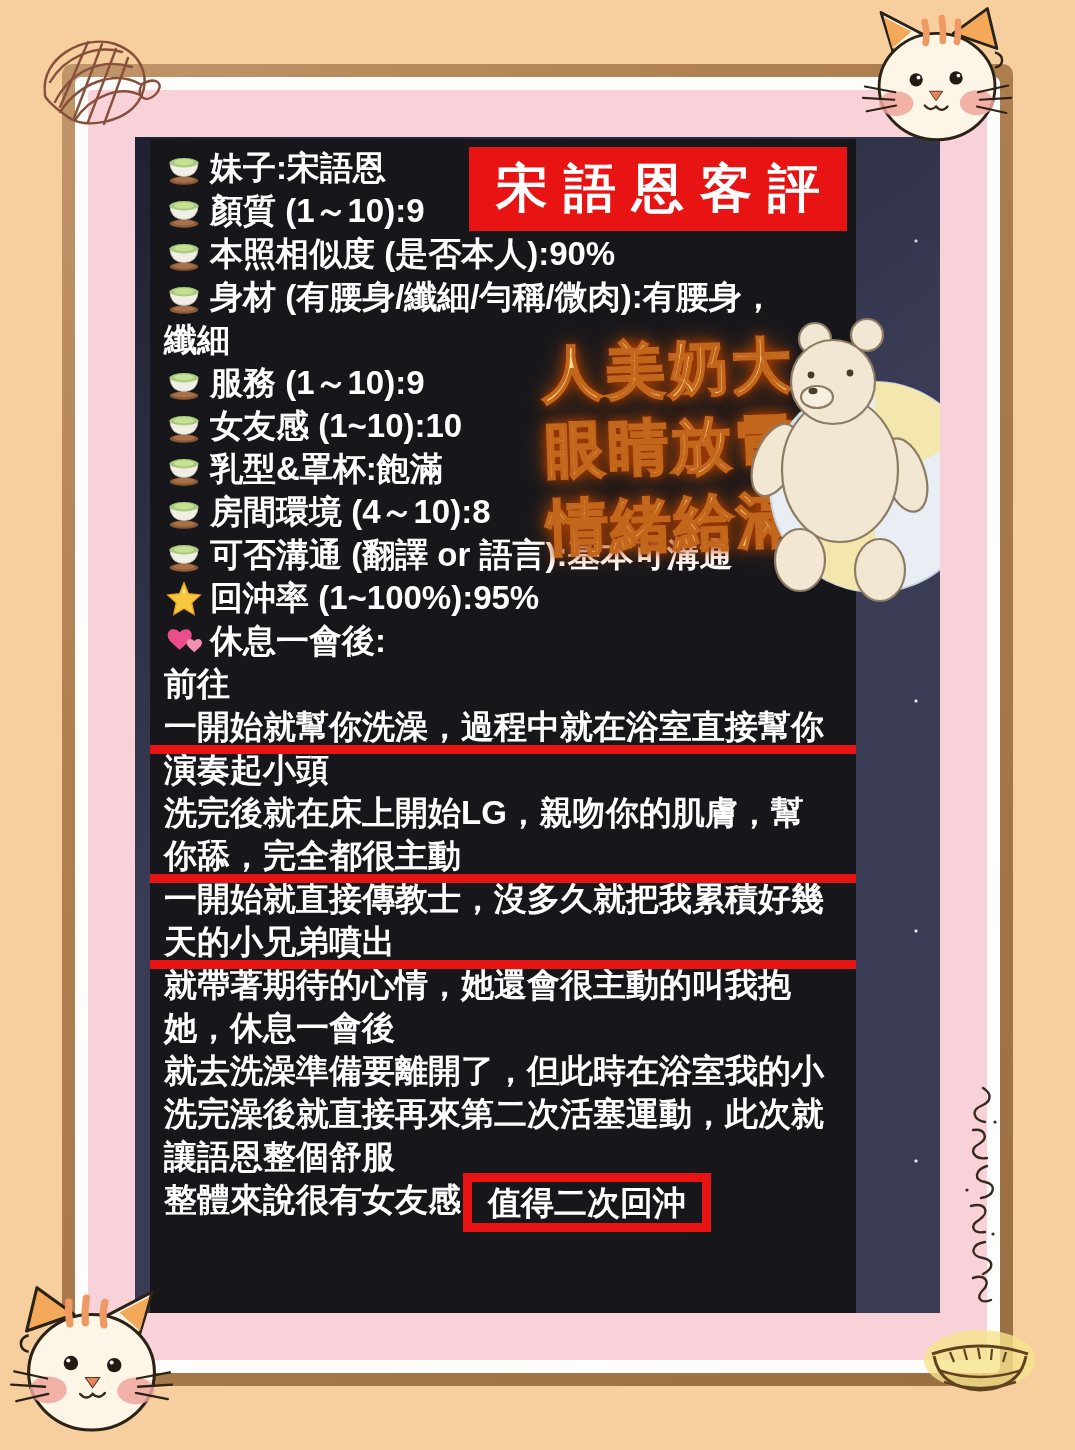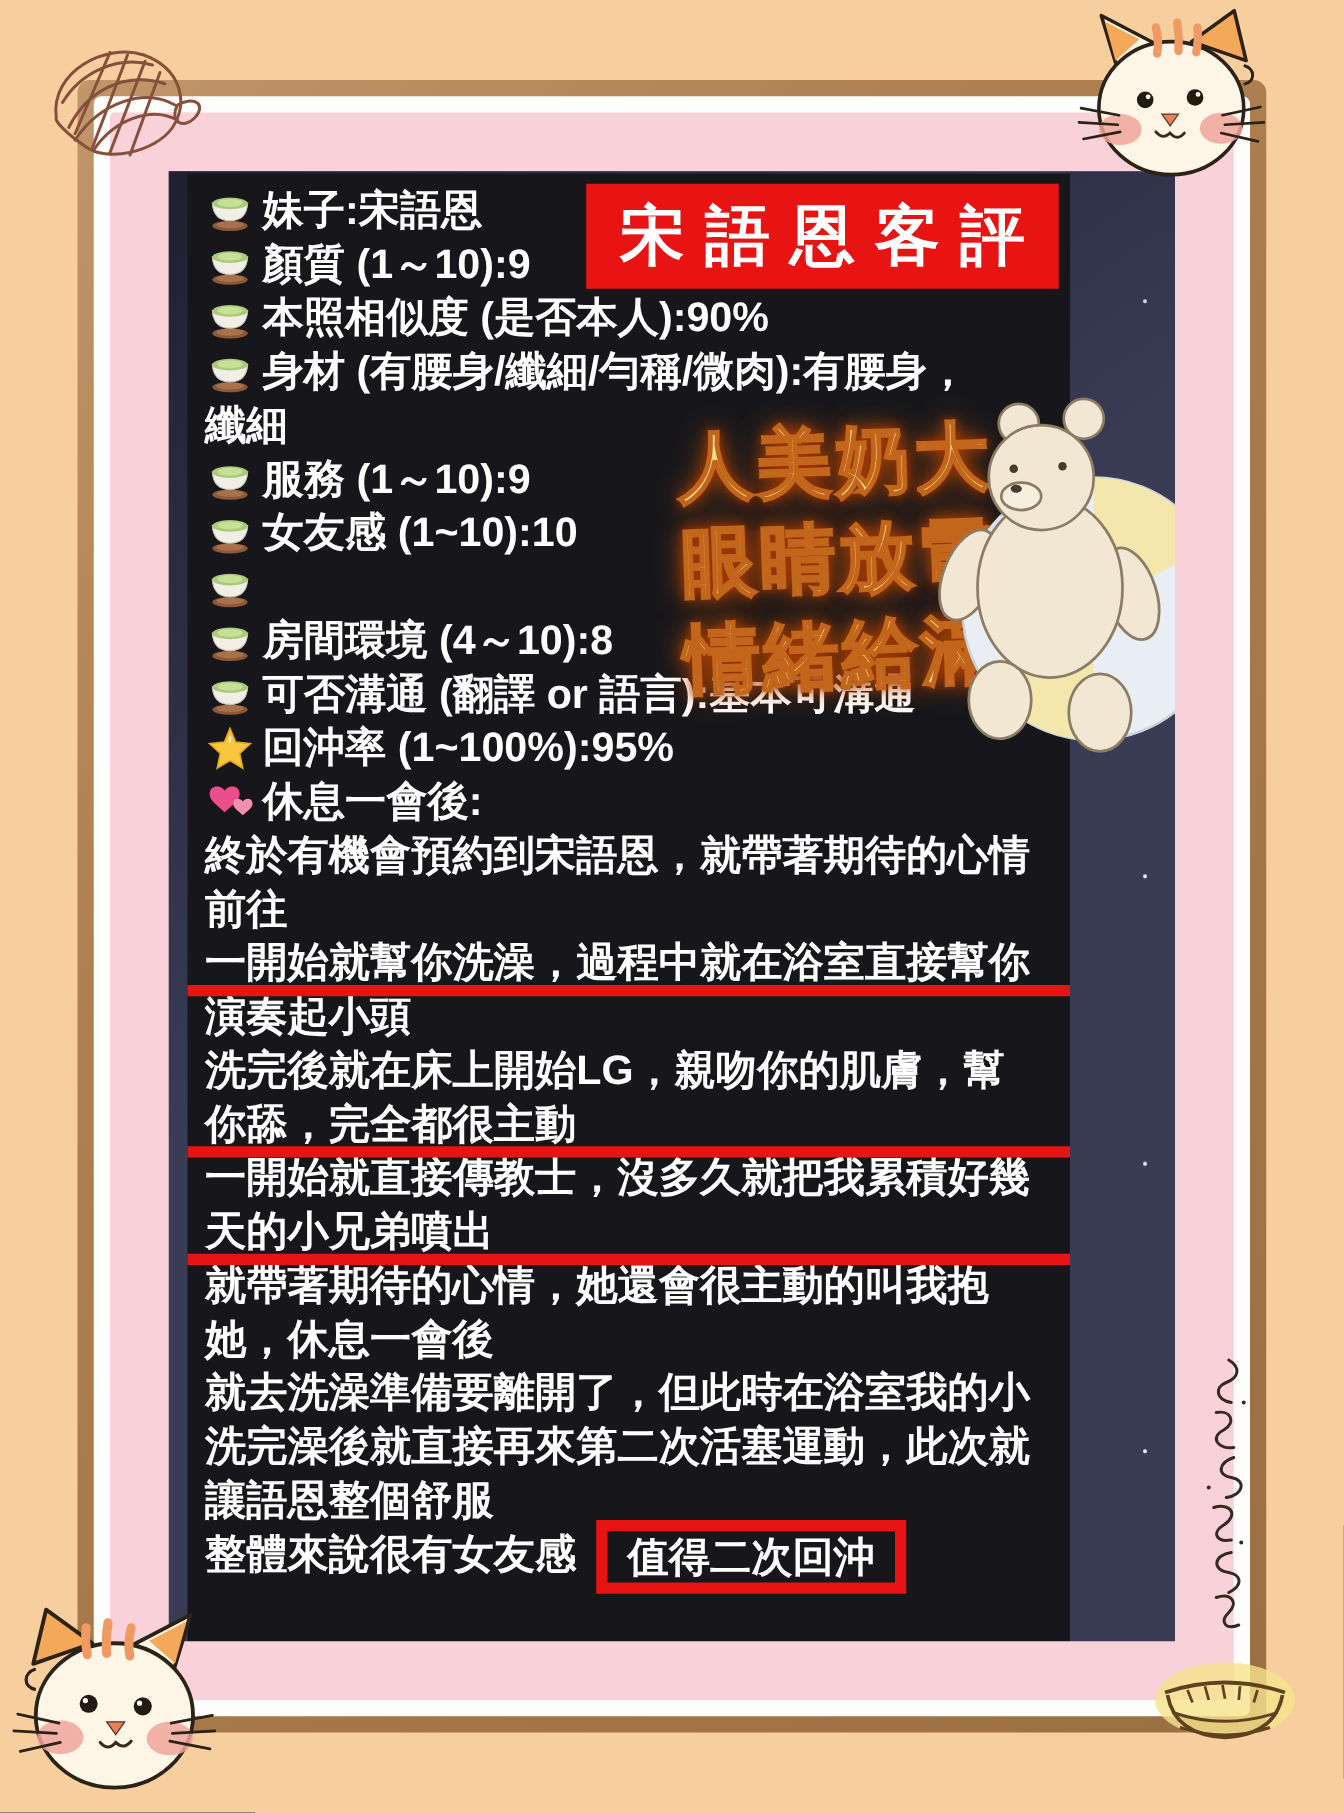--- a/index.html
+++ b/index.html
@@ -44,21 +44,21 @@
   }
   .row{position:relative; height:43px; display:flex; align-items:center; white-space:nowrap;}
   .row-text{font-size:33px; font-weight:700; color:var(--text,#fff);}
   .icon-slot{width:46px; flex:none; display:inline-flex; align-items:center;}
   .icon-slot svg{width:40px; height:36px;}
   .underline{
     position:absolute; left:-14px; width:706px; height:9px; bottom:-5px;
     background:var(--accent-red,#e01010); z-index:2;
   }
   .verdict-box{
-    display:inline-block; margin-left:16px; padding:1px 16px;
+    display:inline-block; margin-left:2px; padding:1px 16px;
     border:9px solid var(--accent-red,#e01010);
     font-size:33px; font-weight:700; color:var(--text,#fff); line-height:1.2;
     transform:translateY(2px); background:var(--panel,#17171b);
   }
   
   .badge{
     position:absolute; left:334px; top:10px; width:378px; height:84px;
     background:var(--accent-red,#e01010); z-index:3;
     display:flex; align-items:center; justify-content:center;
     font-size:52px; font-weight:700; color:#ffffff;
@@ -198,20 +198,21 @@
               <div class="row">
     <span class="icon-slot">
                   <svg viewBox="0 0 48 40">
     <ellipse cx="24" cy="34" rx="17" ry="5" fill="#8a5a38"></ellipse>
     <ellipse cx="24" cy="33" rx="13" ry="3.4" fill="#a9714a"></ellipse>
     <path d="M7,12 q1,17 17,17 q16,0 17,-17 z" fill="#f1eee6" stroke="#c9c2b4" stroke-width="1"></path>
     <ellipse cx="24" cy="12.5" rx="17" ry="5.6" fill="#a9c97d"></ellipse>
     <ellipse cx="24" cy="12" rx="12" ry="3.8" fill="#c6e094"></ellipse>
   </svg>
                 </span>
+    <span class="row-text">乳型&amp;罩杯:飽滿</span>
   </div>
               <div class="row">
     <span class="icon-slot">
                   <svg viewBox="0 0 48 40">
     <ellipse cx="24" cy="34" rx="17" ry="5" fill="#8a5a38"></ellipse>
     <ellipse cx="24" cy="33" rx="13" ry="3.4" fill="#a9714a"></ellipse>
     <path d="M7,12 q1,17 17,17 q16,0 17,-17 z" fill="#f1eee6" stroke="#c9c2b4" stroke-width="1"></path>
     <ellipse cx="24" cy="12.5" rx="17" ry="5.6" fill="#a9c97d"></ellipse>
     <ellipse cx="24" cy="12" rx="12" ry="3.8" fill="#c6e094"></ellipse>
   </svg>
@@ -240,24 +241,20 @@
     <span class="row-text">回沖率 (1~100%):95%</span>
   </div>
               <div class="row">
     <span class="icon-slot">
                   <svg viewBox="0 0 46 42">
     <path d="M18,10 c-4,-6 -14,-5 -14,3 c0,7 8,11 14,17 c6,-6 14,-10 14,-17 c0,-8 -10,-9 -14,-3 z" fill="#ec4d8b"></path>
     <path d="M35,20 c-2.5,-4 -9,-3.3 -9,2 c0,4.5 5,7 9,11 c4,-4 9,-6.5 9,-11 c0,-5.3 -6.5,-6 -9,-2 z" fill="#f48fb1"></path>
   </svg>
                 </span>
     <span class="row-text">休息一會後:</span>
-  </div>
-              <div class="row">
-
-    <span class="row-text">終於有機會預約到宋語恩，就帶著期待的心情</span>
   </div>
               <div class="row">
 
     <span class="row-text">前往</span>
   </div>
               <div class="row">
 
     <span class="row-text">一開始就幫你洗澡，過程中就在浴室直接幫你</span>
   <div class="underline"></div>
               </div>

